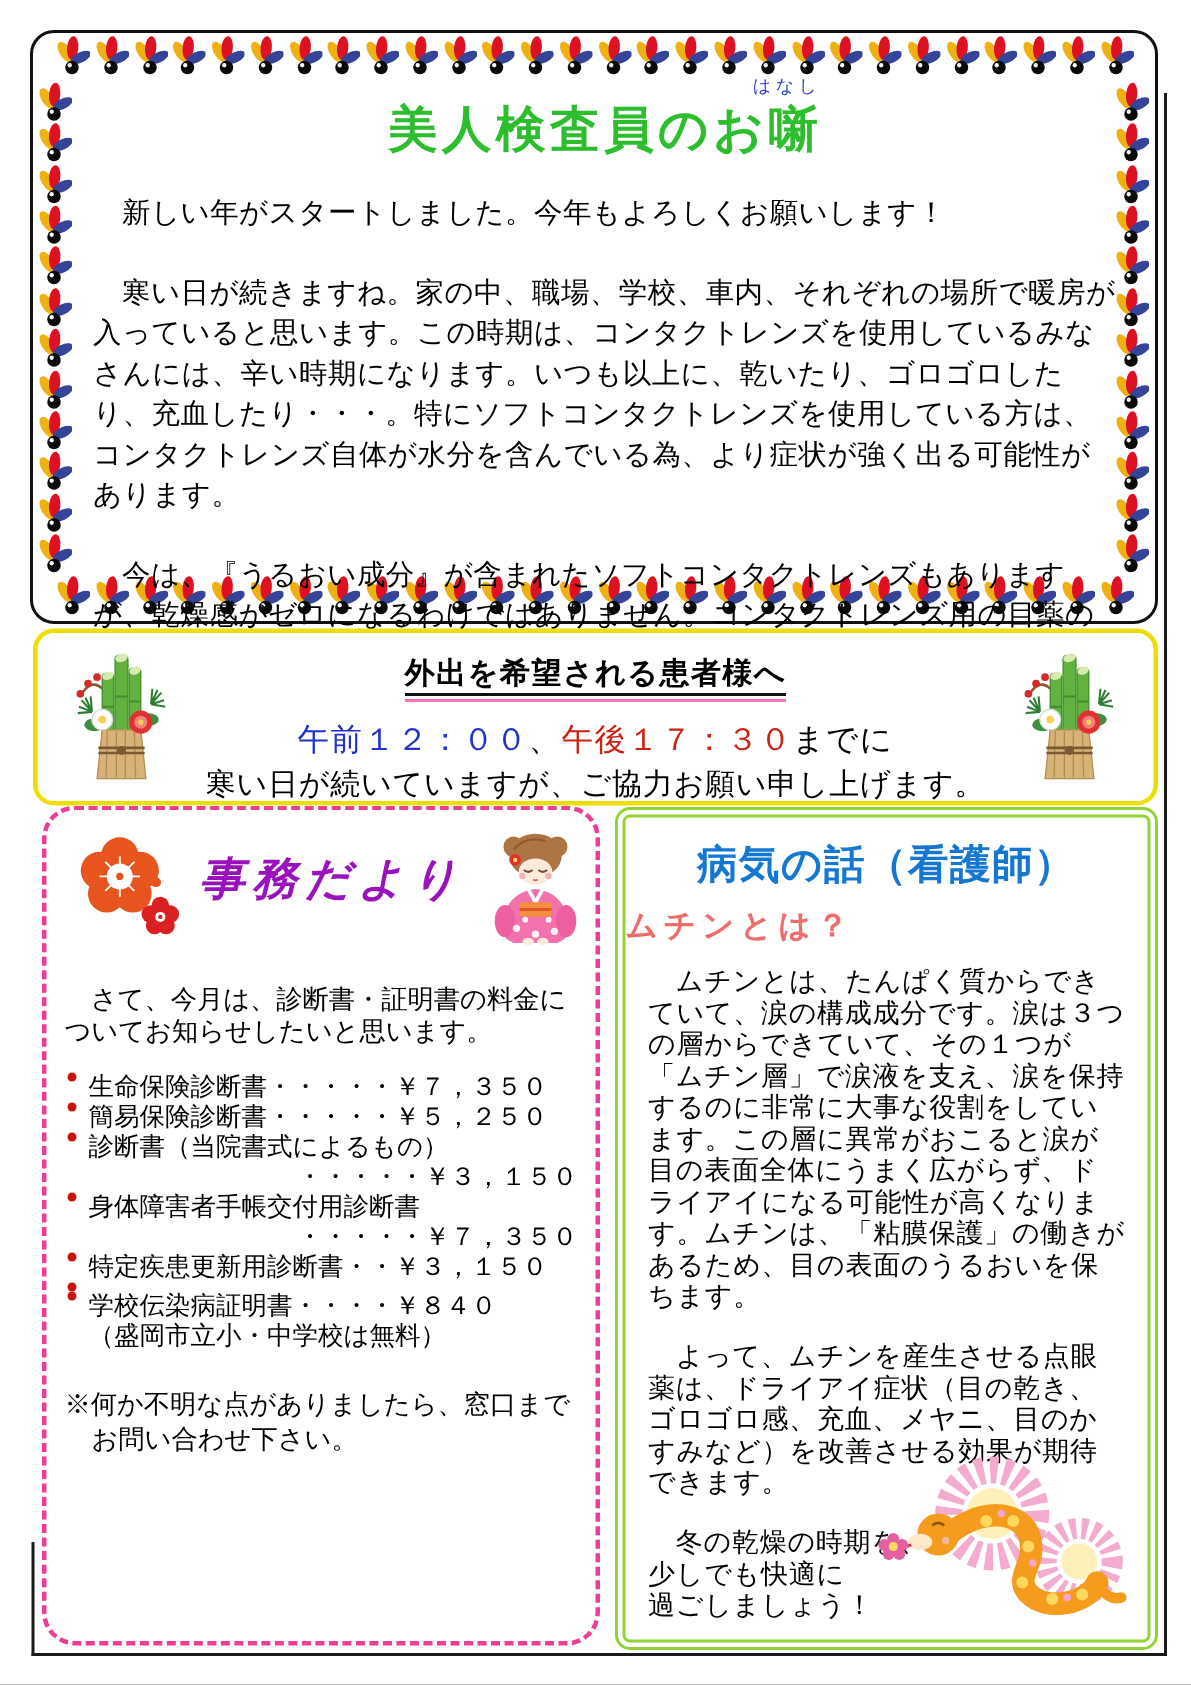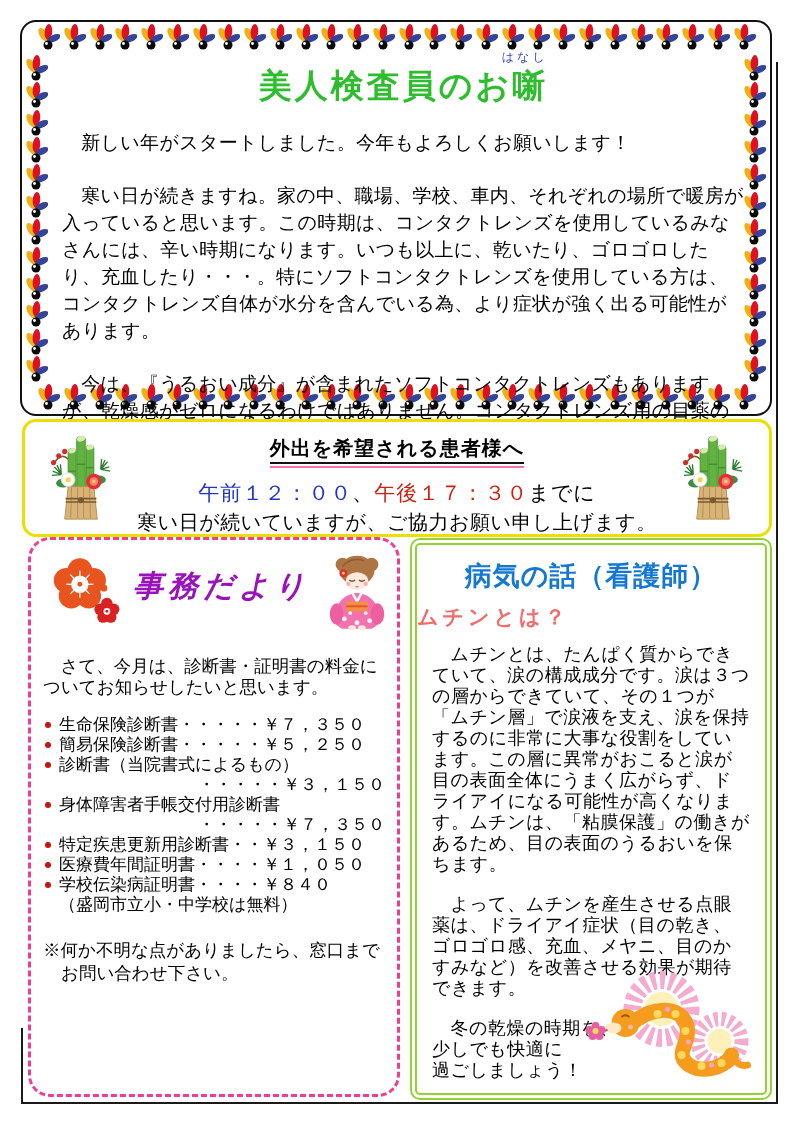--- a/index.html
+++ b/index.html
@@ -52,21 +52,21 @@
     border:3px dashed #ee3d96;border-radius:22px;background:#fff;box-sizing:border-box;}
   .office-head{position:relative;height:108px;}
   .plum-icon{position:absolute;left:18px;top:12px;}
   .girl-icon{position:absolute;right:6px;top:12px;}
   .office-title{position:absolute;left:95px;right:80px;top:26px;margin:0;text-align:center;
     font-size:30px;font-weight:bold;font-style:italic;letter-spacing:5px;color:#9912bb;
     font-family:"Liberation Serif","DejaVu Serif",serif;}
   .office-paras{margin:8px 12px 0;}
   .office-paras p{margin:0 0 17px;font-size:17.5px;line-height:21px;}
   .price-list{margin:7px 10px 0 12px;font-size:17px;}
-  .price-row{display:flex;align-items:center;line-height:20px;}
+  .price-row{display:flex;align-items:flex-start;line-height:20px;}
   .price-row .bullet{width:6px;height:6px;border-radius:50%;background:#cc1111;
     display:inline-block;margin:0 8px 0 2px;flex:none;}
   .price-row.right{justify-content:flex-end;padding-right:2px;}
   .price-row.indent{padding-left:16px;}
   .office-note{margin:24px 10px 0 12px;font-size:17.5px;line-height:23px;
     padding-left:18px;text-indent:-18px;}
 
   
   .health-box{position:absolute;left:410px;top:538px;width:362px;height:562px;
     border:7px double #93d235;border-radius:10px;background:#fff;box-sizing:border-box;}
@@ -843,21 +843,20 @@
         </div>
         <div class="price-row right">
           <span>・・・・・￥７，３５０</span>
         </div>
         <div class="price-row">
           <span class="bullet"></span>
           <span>特定疾患更新用診断書・・￥３，１５０</span>
         </div>
         <div class="price-row">
           <span class="bullet"></span>
-          <span>医療費年間証明書・・・・￥１，０５０</span>
         </div>
         <div class="price-row">
           <span class="bullet"></span>
           <span>学校伝染病証明書・・・・￥８４０</span>
         </div>
         <div class="price-row indent">
           <span>（盛岡市立小・中学校は無料）</span>
         </div>
       </div>
     <p class="office-note">※何か不明な点がありましたら、窓口までお問い合わせ下さい。</p>

